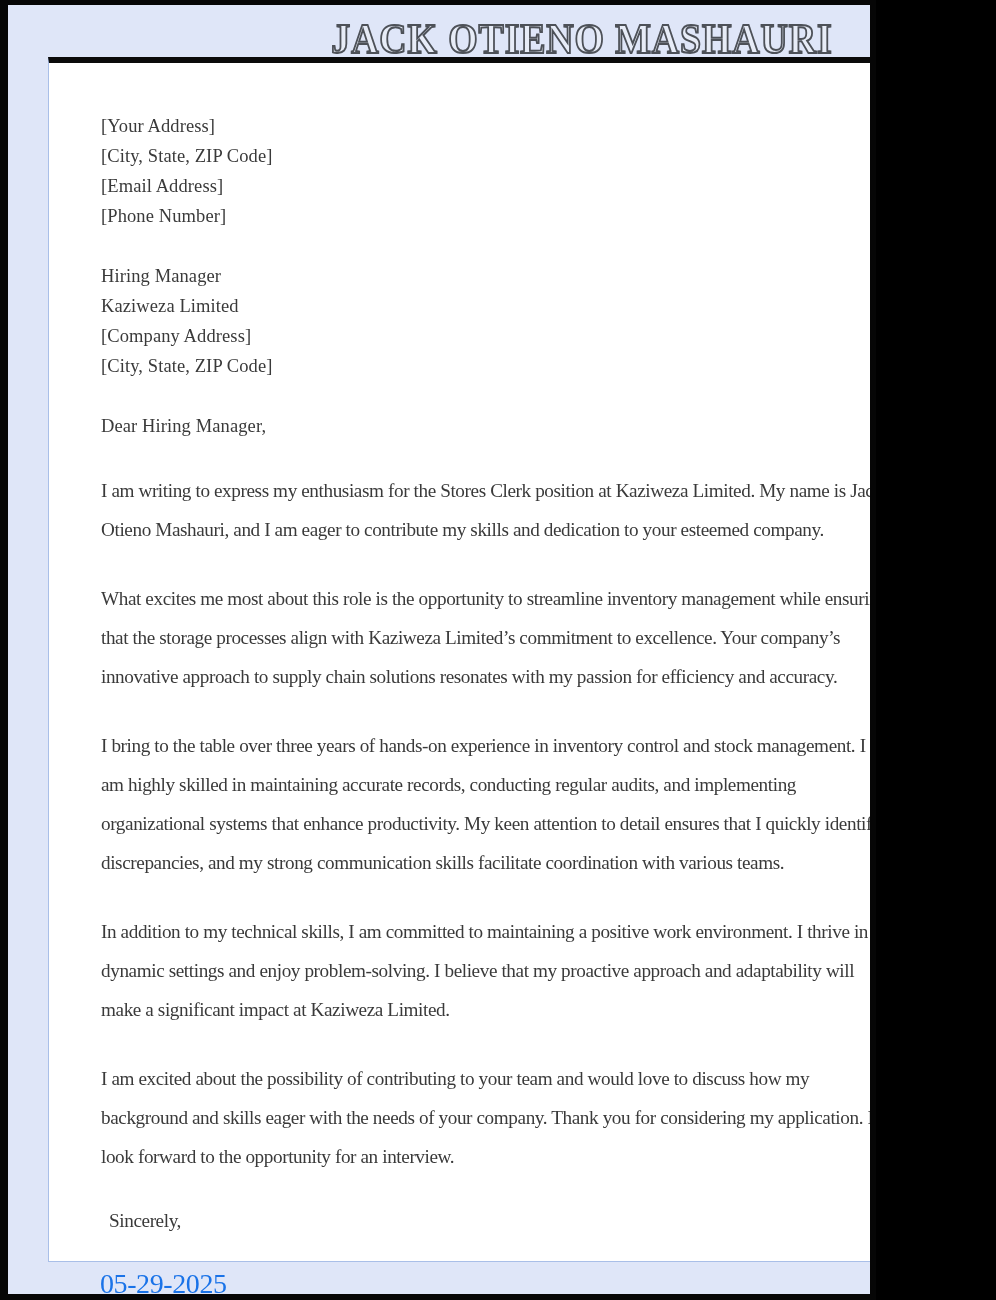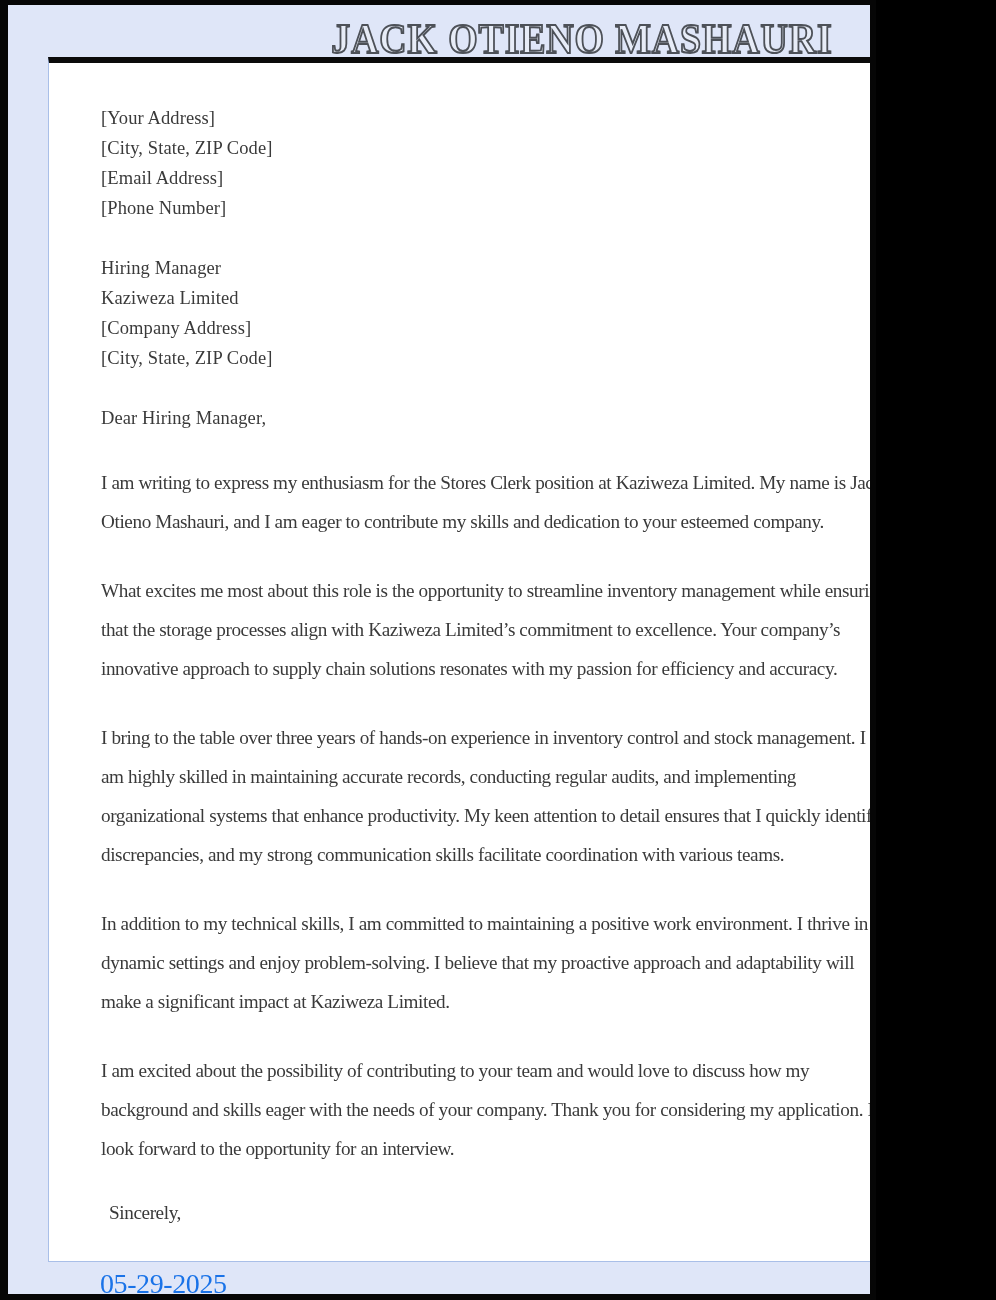--- a/index.html
+++ b/index.html
@@ -45,21 +45,21 @@
     margin-left: 40px;
     width: 900px;
     height: 1205px;
     background: #ffffff;
     border: 1px solid #a9bfe8;
     border-top: 6px solid #0a0a0a;
     padding: 40px 52px 0 52px;
     overflow: hidden;
     color: #3a3a3a;
   }
-  .block { margin: 0 0 30px 0; }
+  .block { margin: 8px 0 30px 0; }
   .line {
     font-size: 18.5px;
     line-height: 30px;
     letter-spacing: 0.1px;
   }
   .para {
     width: 790px;
     font-size: 19.2px;
     line-height: 39px;
     letter-spacing: -0.4px;

